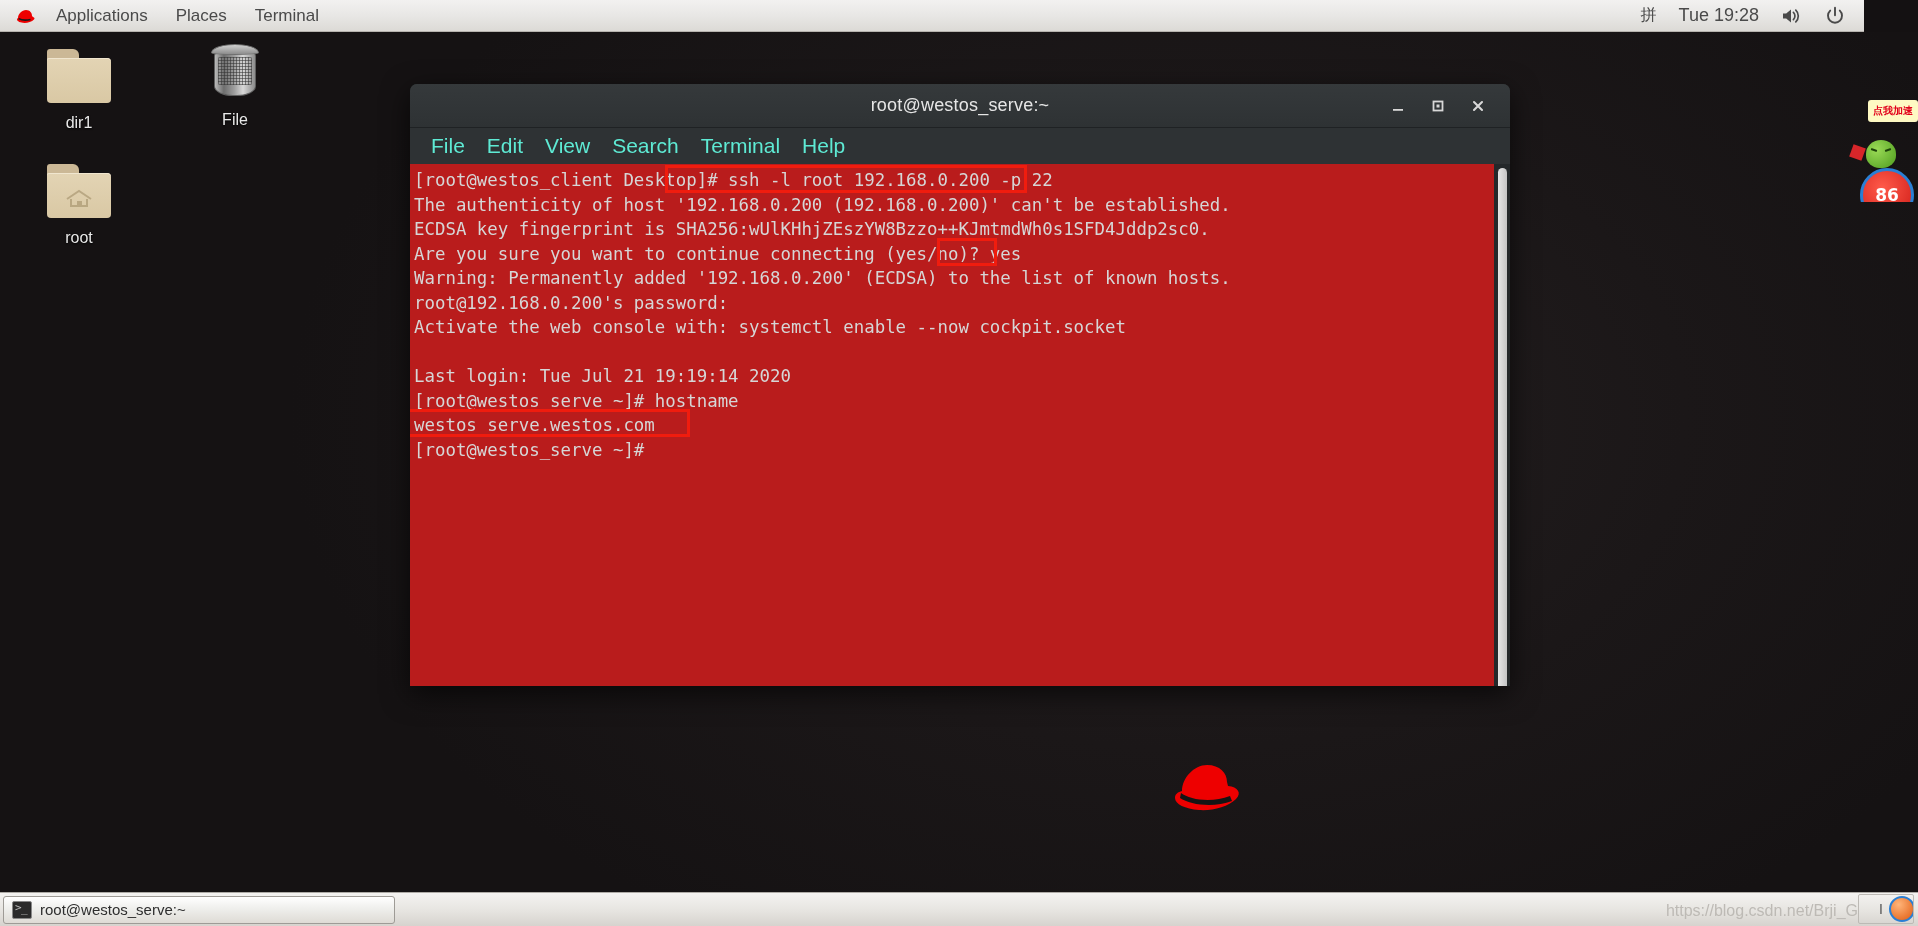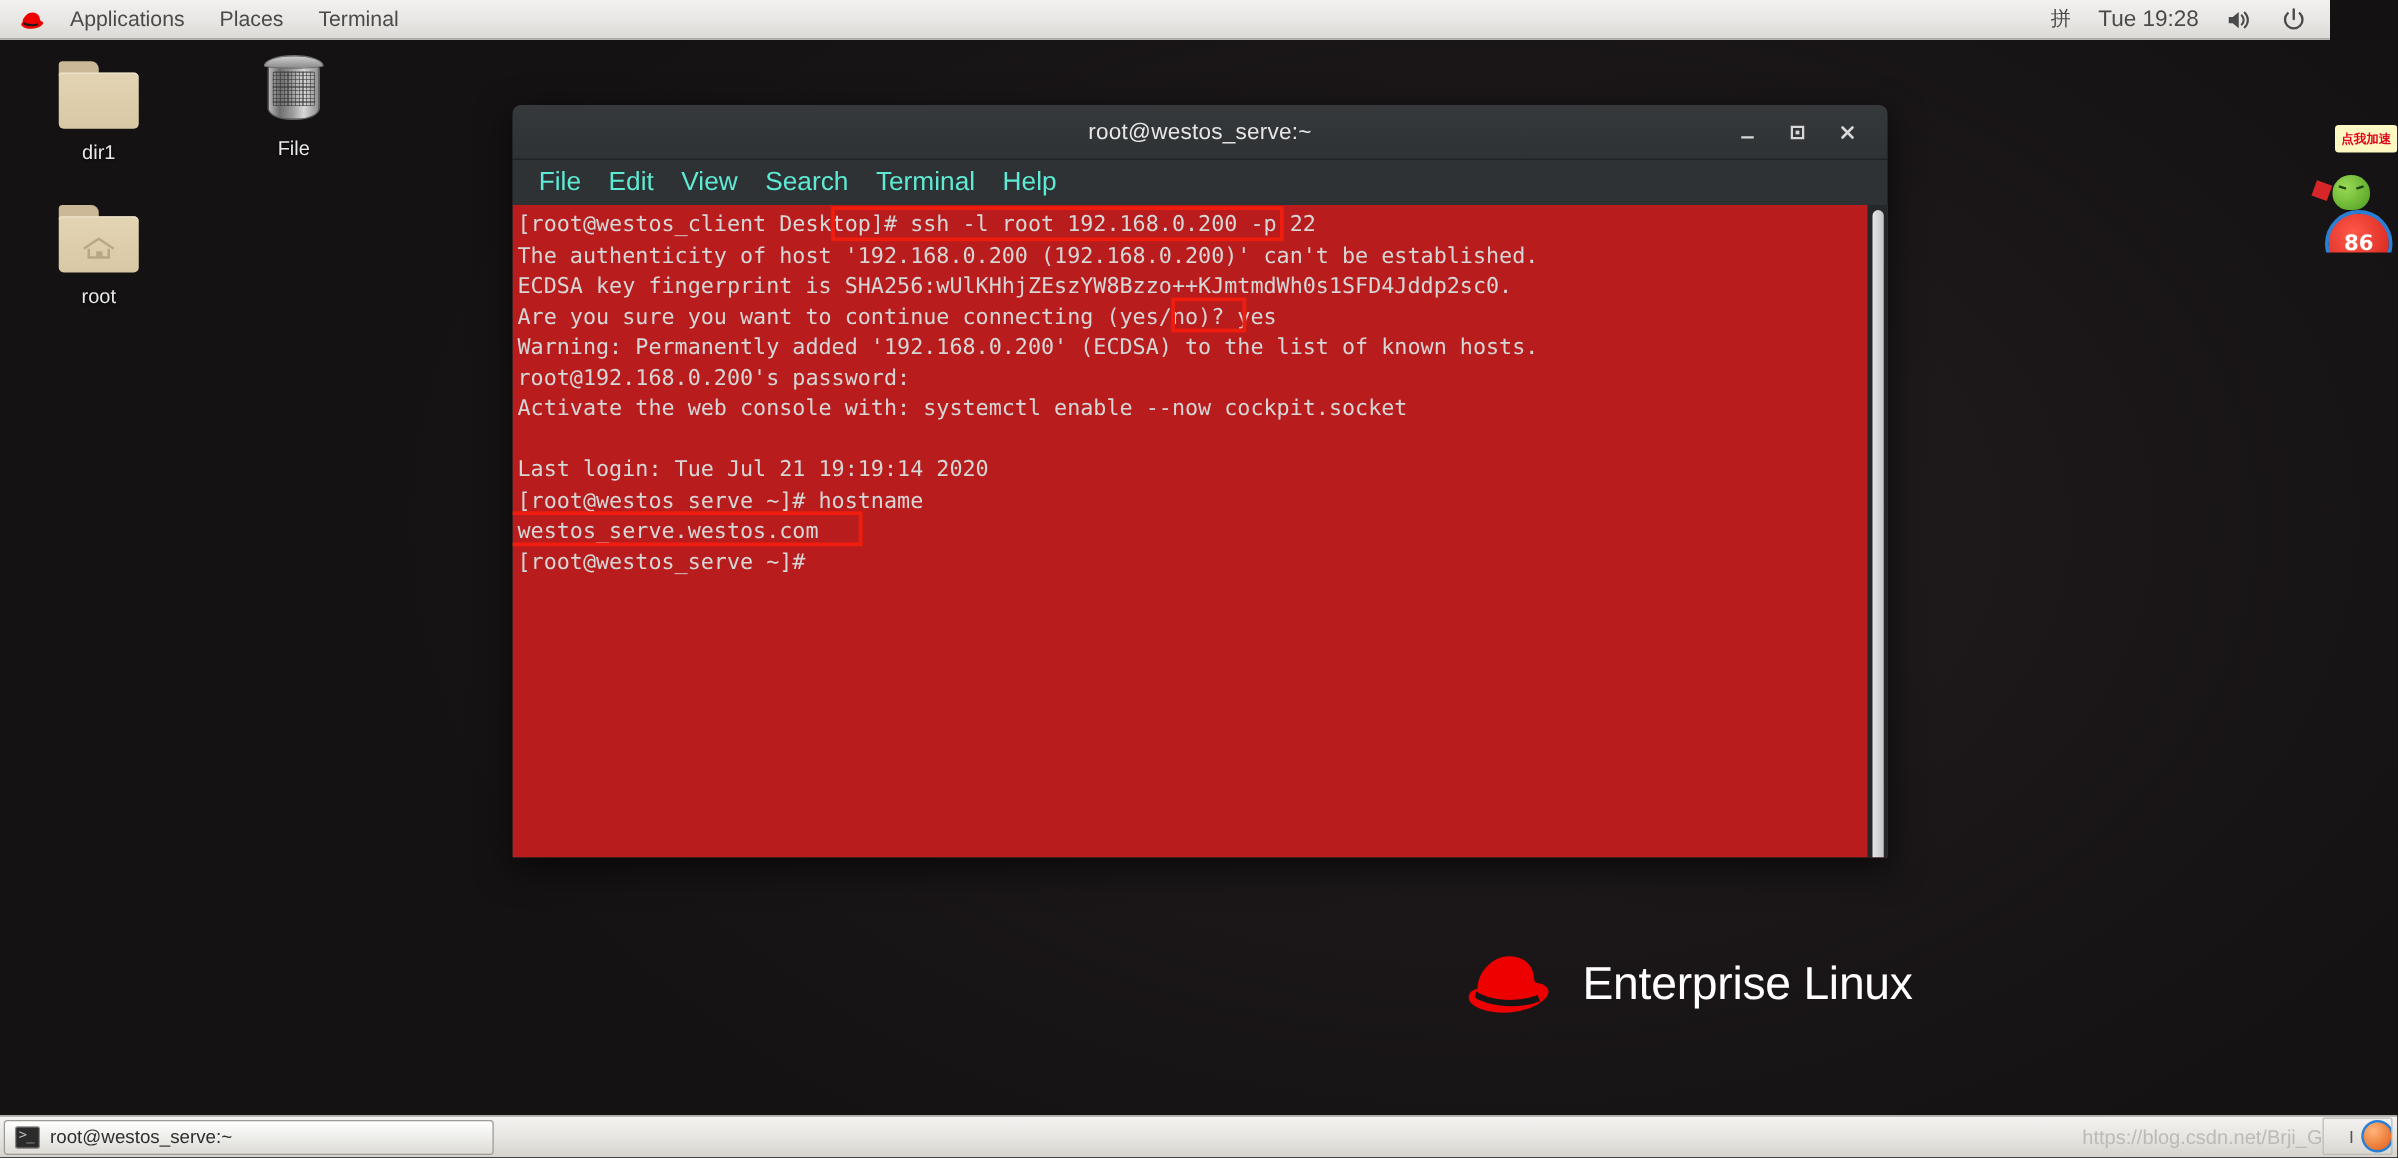--- a/index.html
+++ b/index.html
@@ -421,21 +421,20 @@
     </div>
   </div>
 </div>
 
 <div id="rhel-brand">
   <svg id="rhel-hat" viewBox="0 0 76 58" aria-hidden="true">
     <path d="M12 36 C12 23 24 10 37 10 C50 10 57 18 57 27 L58 31 C68 32 72 38 66 44 C58 52 42 56 29 55 C15 54 5 49 5 43 C5 39 8 37 12 36 Z" fill="#ee0000"></path>
     <path d="M11 38 C20 45 42 48 60 41 L62 46 C44 53 20 50 10 43 Z" fill="#151515"></path>
   </svg>
   <div id="rhel-words">
-    <div id="rhel-line2">Enterprise Linux</div>
   </div>
 </div>
 
 <div id="ad-widget">
   <div id="ad-bubble">点我加速</div>
   <div id="ad-diamond"></div>
   <div id="ad-creature"></div>
   <div id="ad-speed">86</div>
 </div>
 

